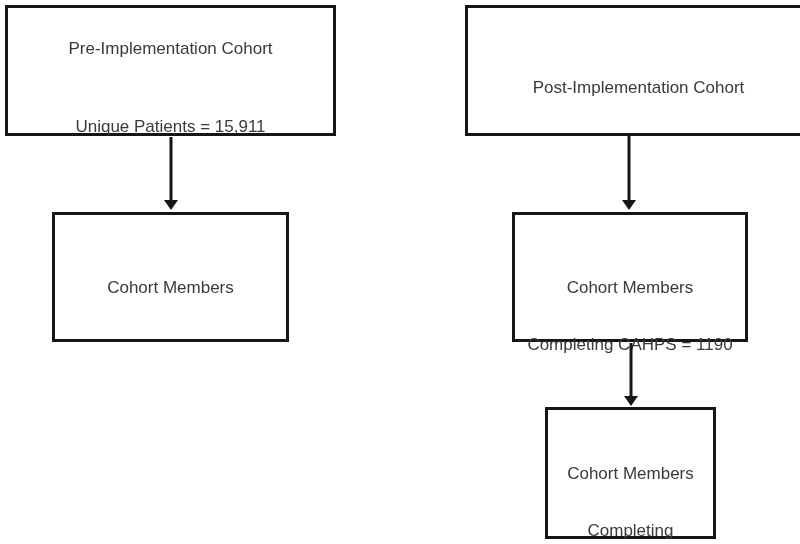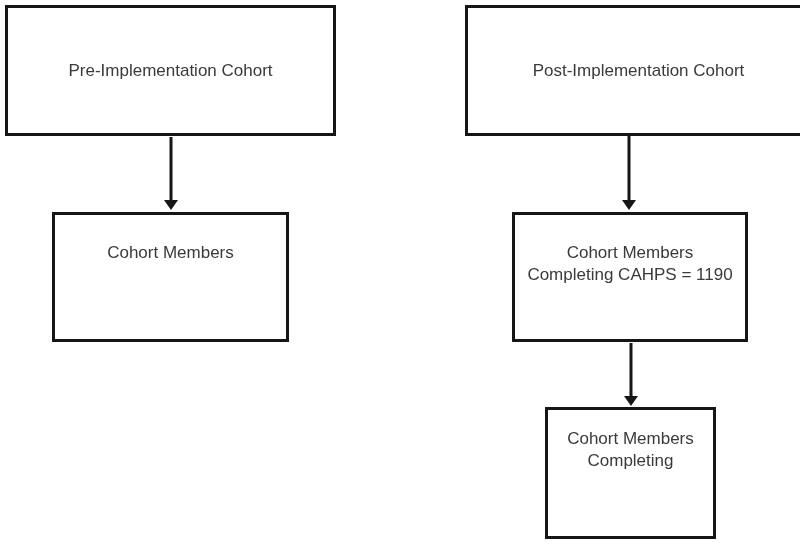--- a/index.html
+++ b/index.html
@@ -21,21 +21,21 @@
     border: 3px solid #161616;
     background: #ffffff;
     color: #3a3a3a;
     font-size: 17px;
     line-height: 22px;
     text-align: center;
     display: flex;
     flex-direction: column;
     align-items: center;
   }
-  .box .line { width: 100%; }
+  .box .line { width: 100%; margin-top: 35px; }
 
   
   .box.spaced {
     justify-content: center;
     row-gap: 21px;
   }
 
   
   .box.upper {
     justify-content: flex-start;
@@ -82,20 +82,21 @@
   .arrow-b { left: 622px; top: 136px; height: 74px; }
   .arrow-c { left: 624px; top: 343px; height: 63px; }
 </style>
 </head>
 <body>
 
 <div class="canvas">
 
   <div class="box spaced pre-cohort">
     <div class="line">Pre-Implementation Cohort</div>
+    <div class="line">Unique Patients = 15,911</div>
   </div>
 
   <div class="box spaced post-cohort">
     <div class="line">Post-Implementation Cohort</div>
   </div>
 
   <div class="box upper pre-cahps">
     <div class="line">Cohort Members</div>
   </div>
 

